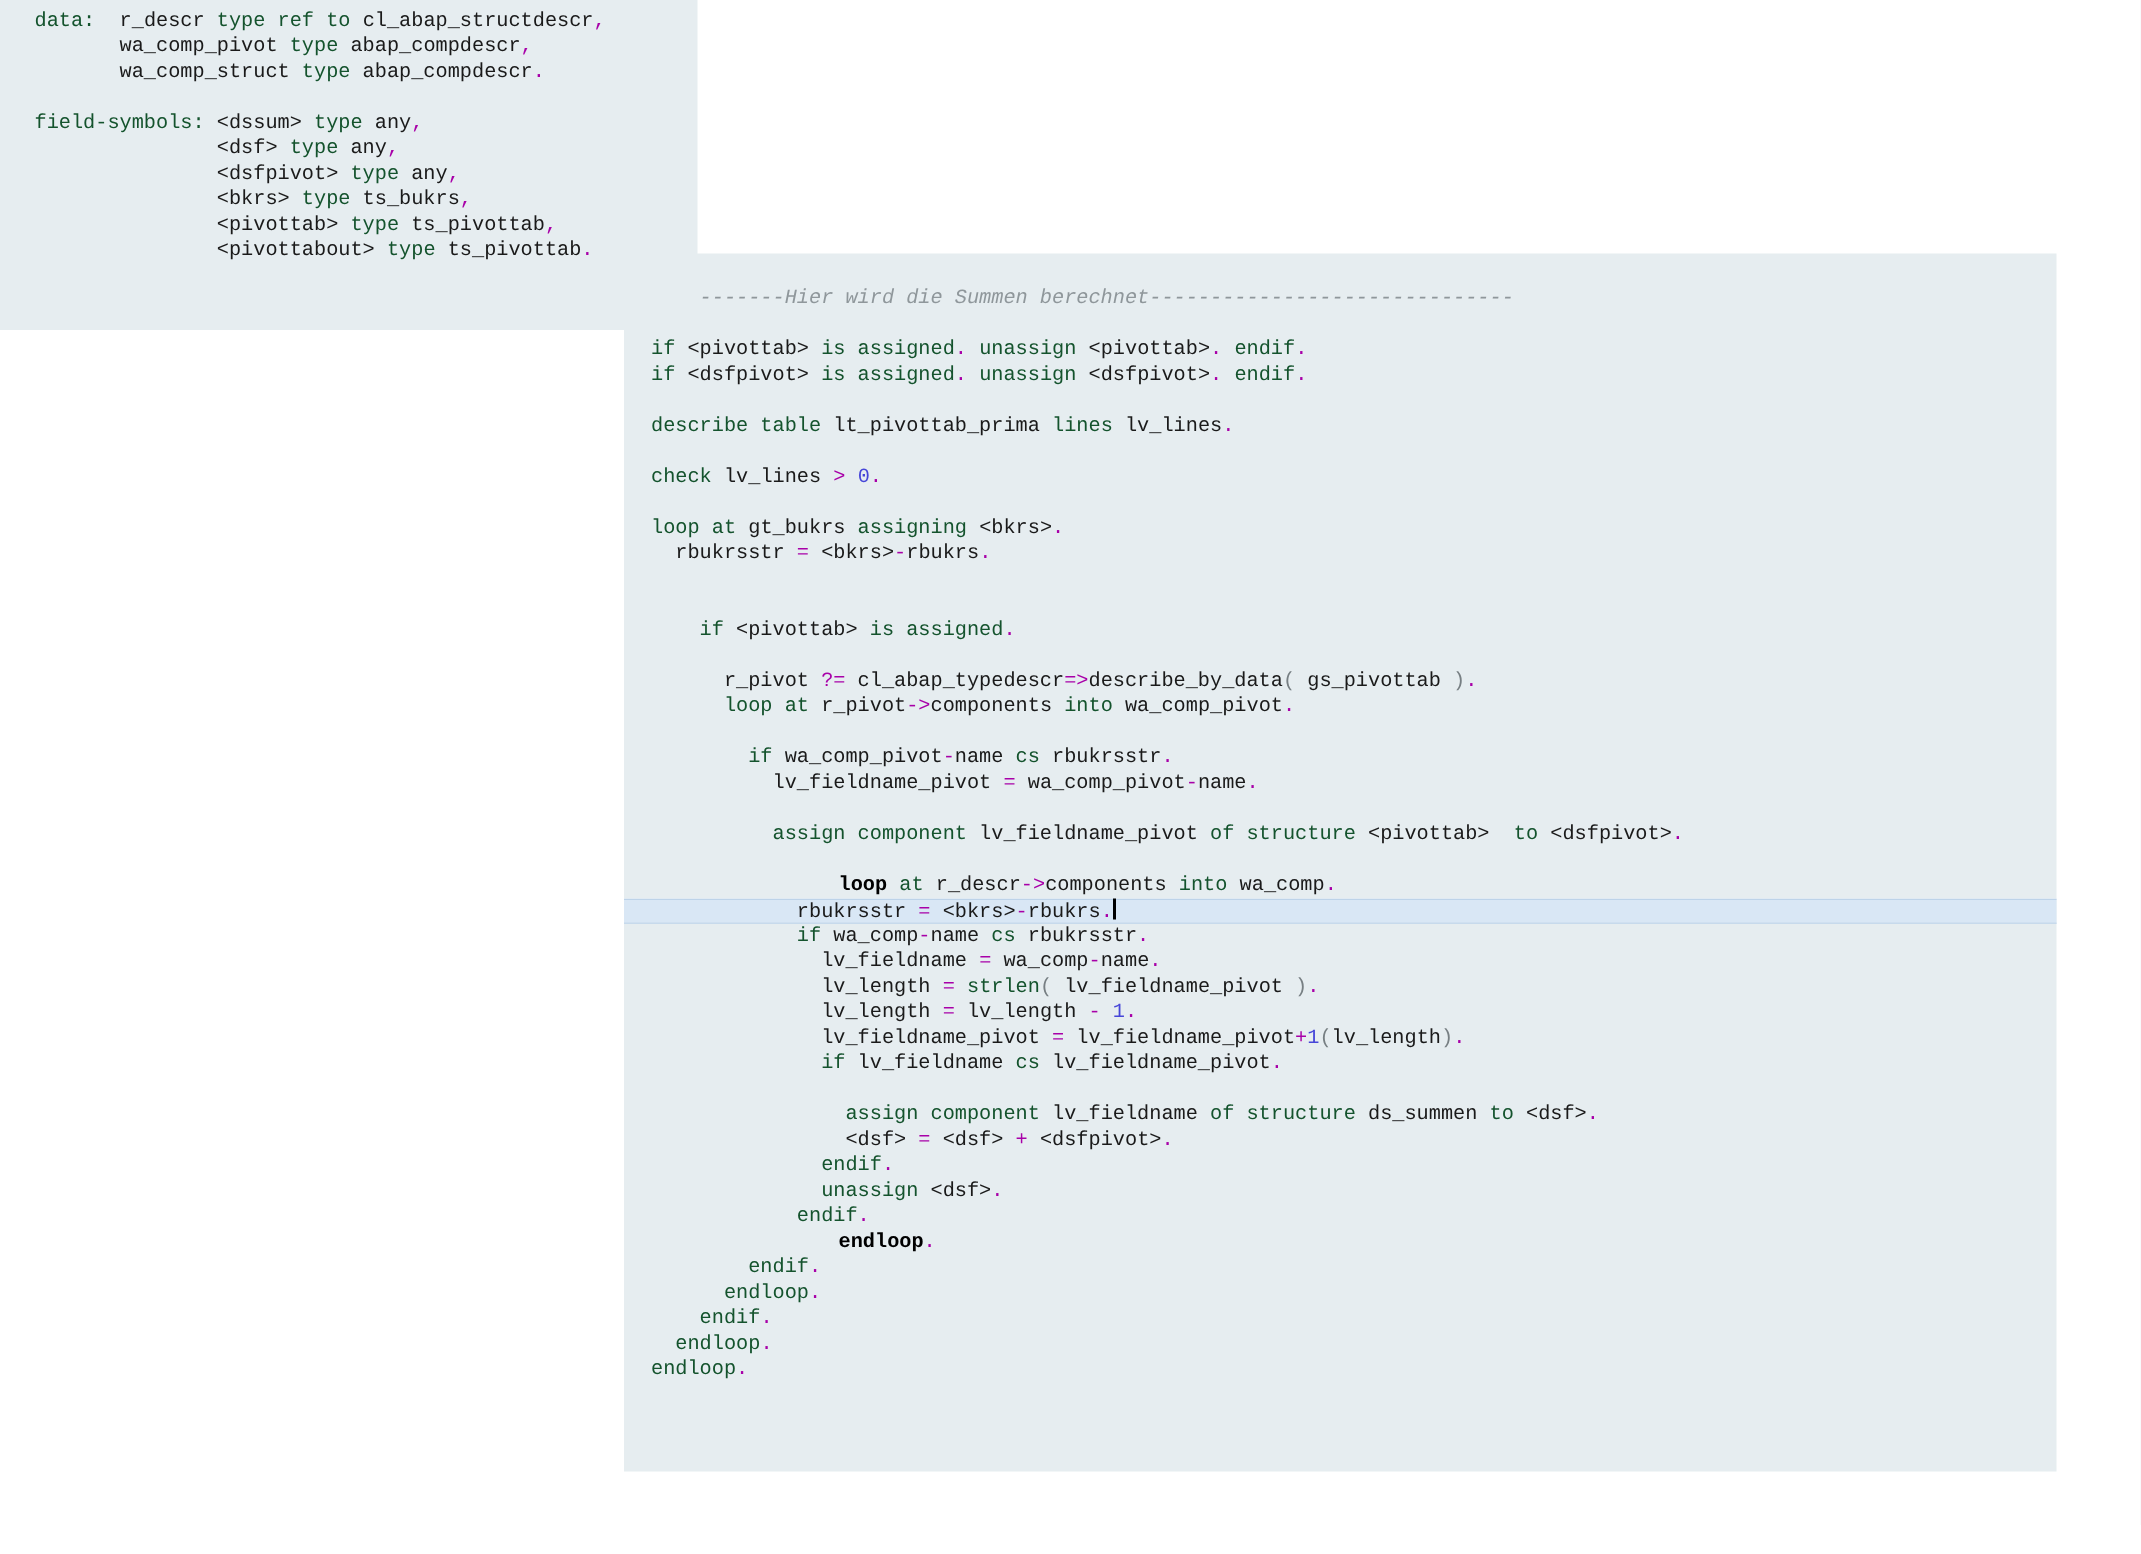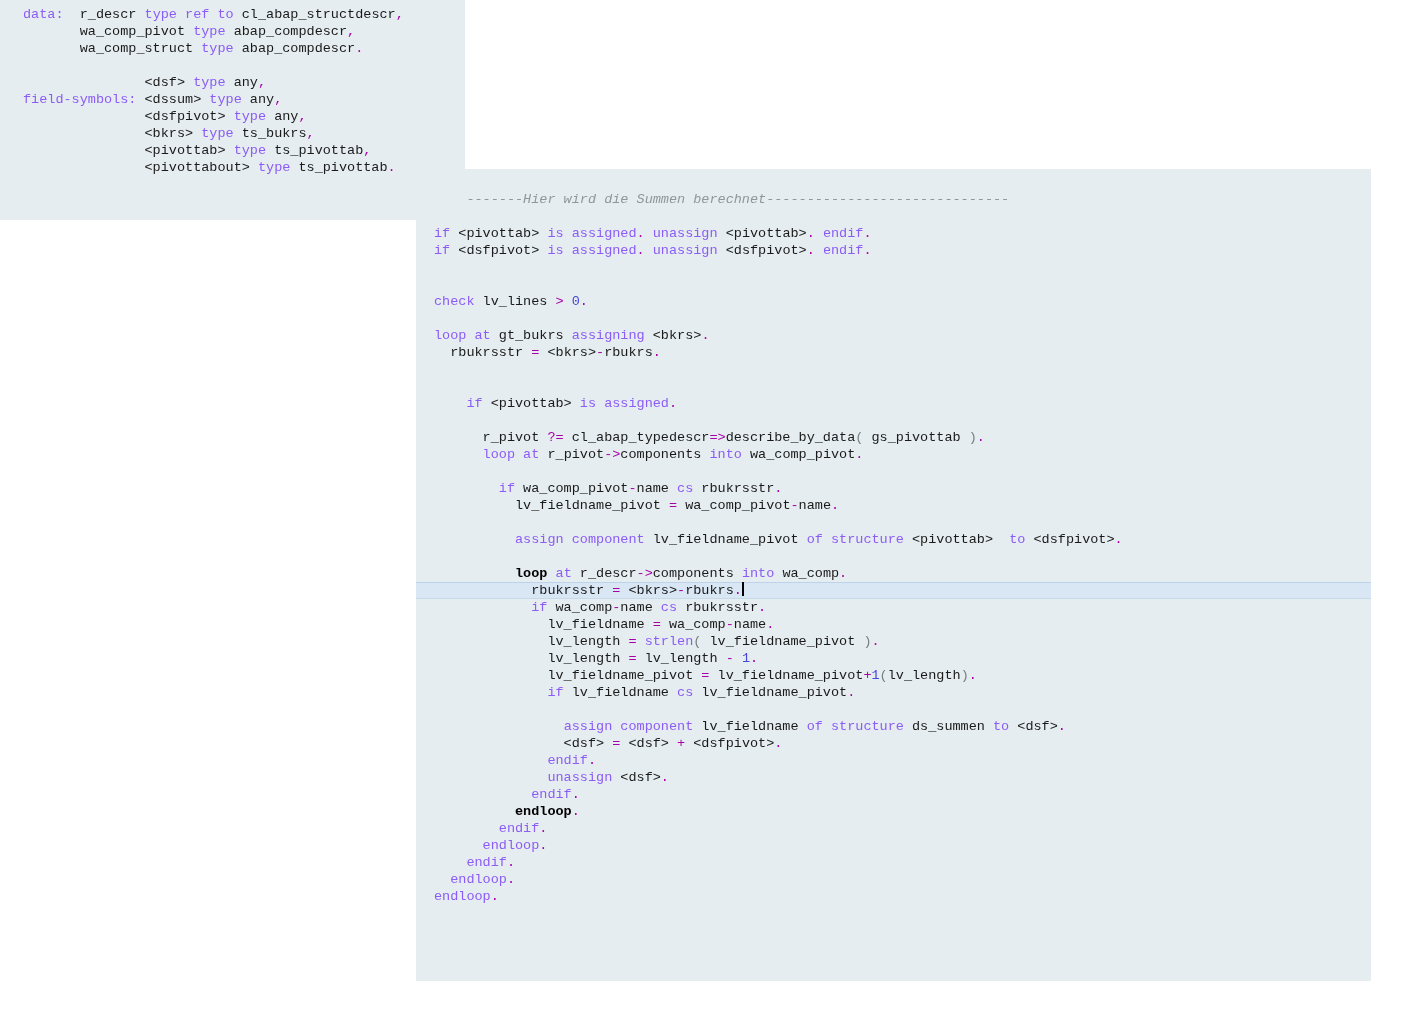--- a/index.html
+++ b/index.html
@@ -42,57 +42,58 @@
     height: 17px;
     min-height: 17px;
     color: #1a1a1a;
   }
   #decl-panel .code-line { padding-left: 23px; }
   #code-panel .code-line { padding-left: 18px; }
   .code-line.hl {
     background: #d9e7f5;
     box-shadow: inset 0 1px 0 #bdd3e9, inset 0 -1px 0 #c7daec;
   }
-  .tok-k { color: #8b5cf6; }                      
+  .tok-k { color: #14532d; }                      
   .tok-i { color: #1a1a1a; }                      
   .tok-o { color: #a800a8; }                      
   .tok-n { color: #4646d8; }                      
   .tok-c { color: #8f979b; font-style: italic; }  
-  .tok-b { color: #000000; font-weight: bold; }   
+  .tok-b { color: #000000; font-weight: bold; margin-left: 44px; }   
   .tok-p { color: #777f83; }                      
   .cursor {
     display: inline-block;
     width: 2px;
     height: 14px;
     background: #000000;
     vertical-align: -2px;
   }
 </style>
 </head>
 <body>
 
 <div id="decl-panel" class="panel">
     <div class="code-line"><span class="tok-k">data:</span><span class="tok-i">  r_descr </span><span class="tok-k">type ref to</span><span class="tok-i"> cl_abap_structdescr</span><span class="tok-o">,</span></div>
     <div class="code-line"><span class="tok-i">       wa_comp_pivot </span><span class="tok-k">type</span><span class="tok-i"> abap_compdescr</span><span class="tok-o">,</span></div>
     <div class="code-line"><span class="tok-i">       wa_comp_struct </span><span class="tok-k">type</span><span class="tok-i"> abap_compdescr</span><span class="tok-o">.</span></div>
     <div class="code-line"></div>
+    <div class="code-line"><span class="tok-k">field-symbols:</span><span class="tok-i"> &lt;dssum&gt; </span><span class="tok-k">type</span><span class="tok-i"> any</span><span class="tok-o">,</span></div>
     <div class="code-line"><span class="tok-i">               &lt;dsf&gt; </span><span class="tok-k">type</span><span class="tok-i"> any</span><span class="tok-o">,</span></div>
-    <div class="code-line"><span class="tok-k">field-symbols:</span><span class="tok-i"> &lt;dssum&gt; </span><span class="tok-k">type</span><span class="tok-i"> any</span><span class="tok-o">,</span></div>
     <div class="code-line"><span class="tok-i">               &lt;dsfpivot&gt; </span><span class="tok-k">type</span><span class="tok-i"> any</span><span class="tok-o">,</span></div>
     <div class="code-line"><span class="tok-i">               &lt;bkrs&gt; </span><span class="tok-k">type</span><span class="tok-i"> ts_bukrs</span><span class="tok-o">,</span></div>
     <div class="code-line"><span class="tok-i">               &lt;pivottab&gt; </span><span class="tok-k">type</span><span class="tok-i"> ts_pivottab</span><span class="tok-o">,</span></div>
     <div class="code-line"><span class="tok-i">               &lt;pivottabout&gt; </span><span class="tok-k">type</span><span class="tok-i"> ts_pivottab</span><span class="tok-o">.</span></div>
   </div>
 
 <div id="code-panel" class="panel">
     <div class="code-line"><span class="tok-c">"----------Hier wird die Summen berechnet------------------------------</span></div>
     <div class="code-line"></div>
     <div class="code-line"><span class="tok-k">if</span><span class="tok-i"> &lt;pivottab&gt; </span><span class="tok-k">is assigned</span><span class="tok-o">.</span><span class="tok-i"> </span><span class="tok-k">unassign</span><span class="tok-i"> &lt;pivottab&gt;</span><span class="tok-o">.</span><span class="tok-i"> </span><span class="tok-k">endif</span><span class="tok-o">.</span></div>
     <div class="code-line"><span class="tok-k">if</span><span class="tok-i"> &lt;dsfpivot&gt; </span><span class="tok-k">is assigned</span><span class="tok-o">.</span><span class="tok-i"> </span><span class="tok-k">unassign</span><span class="tok-i"> &lt;dsfpivot&gt;</span><span class="tok-o">.</span><span class="tok-i"> </span><span class="tok-k">endif</span><span class="tok-o">.</span></div>
     <div class="code-line"></div>
+    <div class="code-line"><span class="tok-k">describe table</span><span class="tok-i"> lt_pivottab_prima </span><span class="tok-k">lines</span><span class="tok-i"> lv_lines</span><span class="tok-o">.</span></div>
     <div class="code-line"></div>
     <div class="code-line"><span class="tok-k">check</span><span class="tok-i"> lv_lines </span><span class="tok-o">&gt;</span><span class="tok-i"> </span><span class="tok-n">0</span><span class="tok-o">.</span></div>
     <div class="code-line"></div>
     <div class="code-line"><span class="tok-k">loop at</span><span class="tok-i"> gt_bukrs </span><span class="tok-k">assigning</span><span class="tok-i"> &lt;bkrs&gt;</span><span class="tok-o">.</span></div>
     <div class="code-line"><span class="tok-i">  rbukrsstr </span><span class="tok-o">=</span><span class="tok-i"> &lt;bkrs&gt;</span><span class="tok-o">-</span><span class="tok-i">rbukrs</span><span class="tok-o">.</span></div>
     <div class="code-line"></div>
     <div class="code-line"></div>
     <div class="code-line"><span class="tok-i">    </span><span class="tok-k">if</span><span class="tok-i"> &lt;pivottab&gt; </span><span class="tok-k">is assigned</span><span class="tok-o">.</span></div>
     <div class="code-line"></div>
     <div class="code-line"><span class="tok-i">      r_pivot </span><span class="tok-o">?=</span><span class="tok-i"> cl_abap_typedescr</span><span class="tok-o">=&gt;</span><span class="tok-i">describe_by_data</span><span class="tok-p">(</span><span class="tok-i"> gs_pivottab </span><span class="tok-p">)</span><span class="tok-o">.</span></div>

